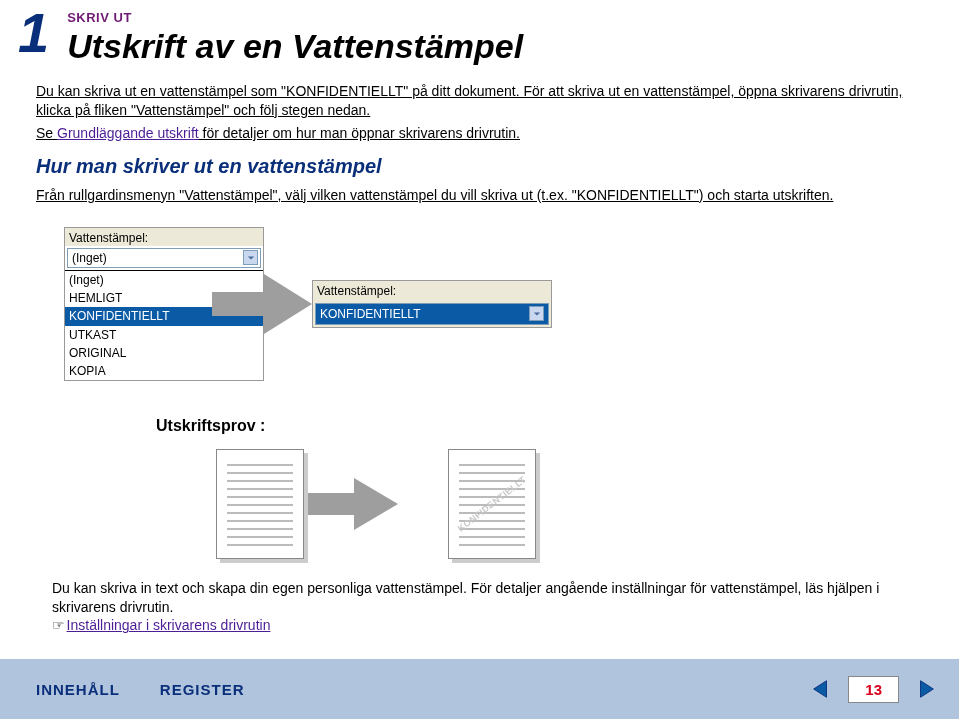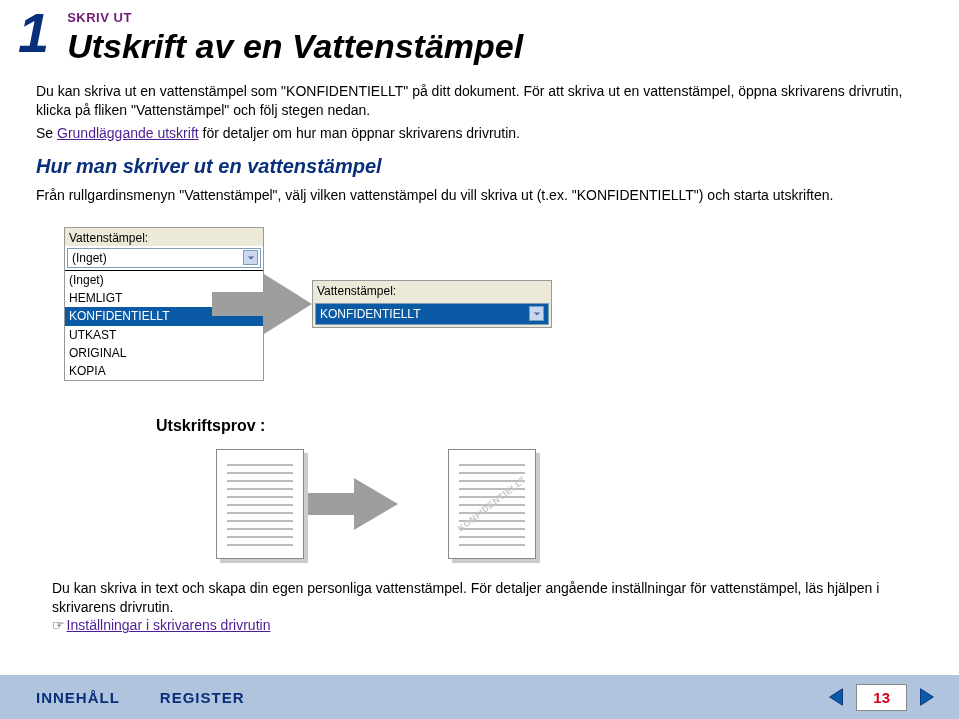--- a/index.html
+++ b/index.html
@@ -37,21 +37,21 @@
     font-weight: 900;
     font-style: italic;
     margin-top: 2px;
   }
   .content {
     padding: 16px 36px 0 36px;
     font-size: 14px;
     color: #000;
     line-height: 1.35;
   }
-  .content p { margin-bottom: 4px; }
+  .content p { margin-bottom: 4px; text-decoration: underline; }
   .link { color: #4c1d95; text-decoration: underline; cursor: pointer; }
   .subheading {
     color: #0a2f7a;
     font-size: 20px;
     font-weight: 900;
     font-style: italic;
     margin: 10px 0 6px 0;
   }
   .figure1 {
     display: flex;
@@ -128,30 +128,30 @@
   .arrow-right2::before {
     content:""; position:absolute; left:-90px; top:-11px;
     width:54px; height:22px; background:#9e9e9e;
   }
 
   .footer-note { font-size:14px; line-height:1.35; padding: 0 52px;}
   .hand-icon { font-size:14px; margin-right:2px; }
 
   .bottom-bar {
     position:absolute; left:0; right:0; bottom:0;
-    height:44px; background:#b0c4de;
+    height:60px; background:#b0c4de;
     display:flex; align-items:center; justify-content:space-between;
     padding: 0 22px 0 36px;
   }
   .nav-buttons { display:flex; gap:40px; }
   .nav-btn {
     color:#0a2f7a; font-weight:900; font-size:15px;
     letter-spacing:1px; cursor:pointer;
   }
-  .page-nav { display:flex; align-items:center; gap:8px; }
+  .page-nav { display:flex; align-items:center; gap:16px; }
   .tri-btn { cursor:pointer; display:flex; align-items:center; }
   .tri-btn svg { width:22px; height:22px; }
   .page-num-box {
     background:#fff; border:1px solid #888;
     padding:4px 16px; color:#d9001b; font-weight:700; font-size:15px;
   }
 </style>
 </head>
 <body>
 

